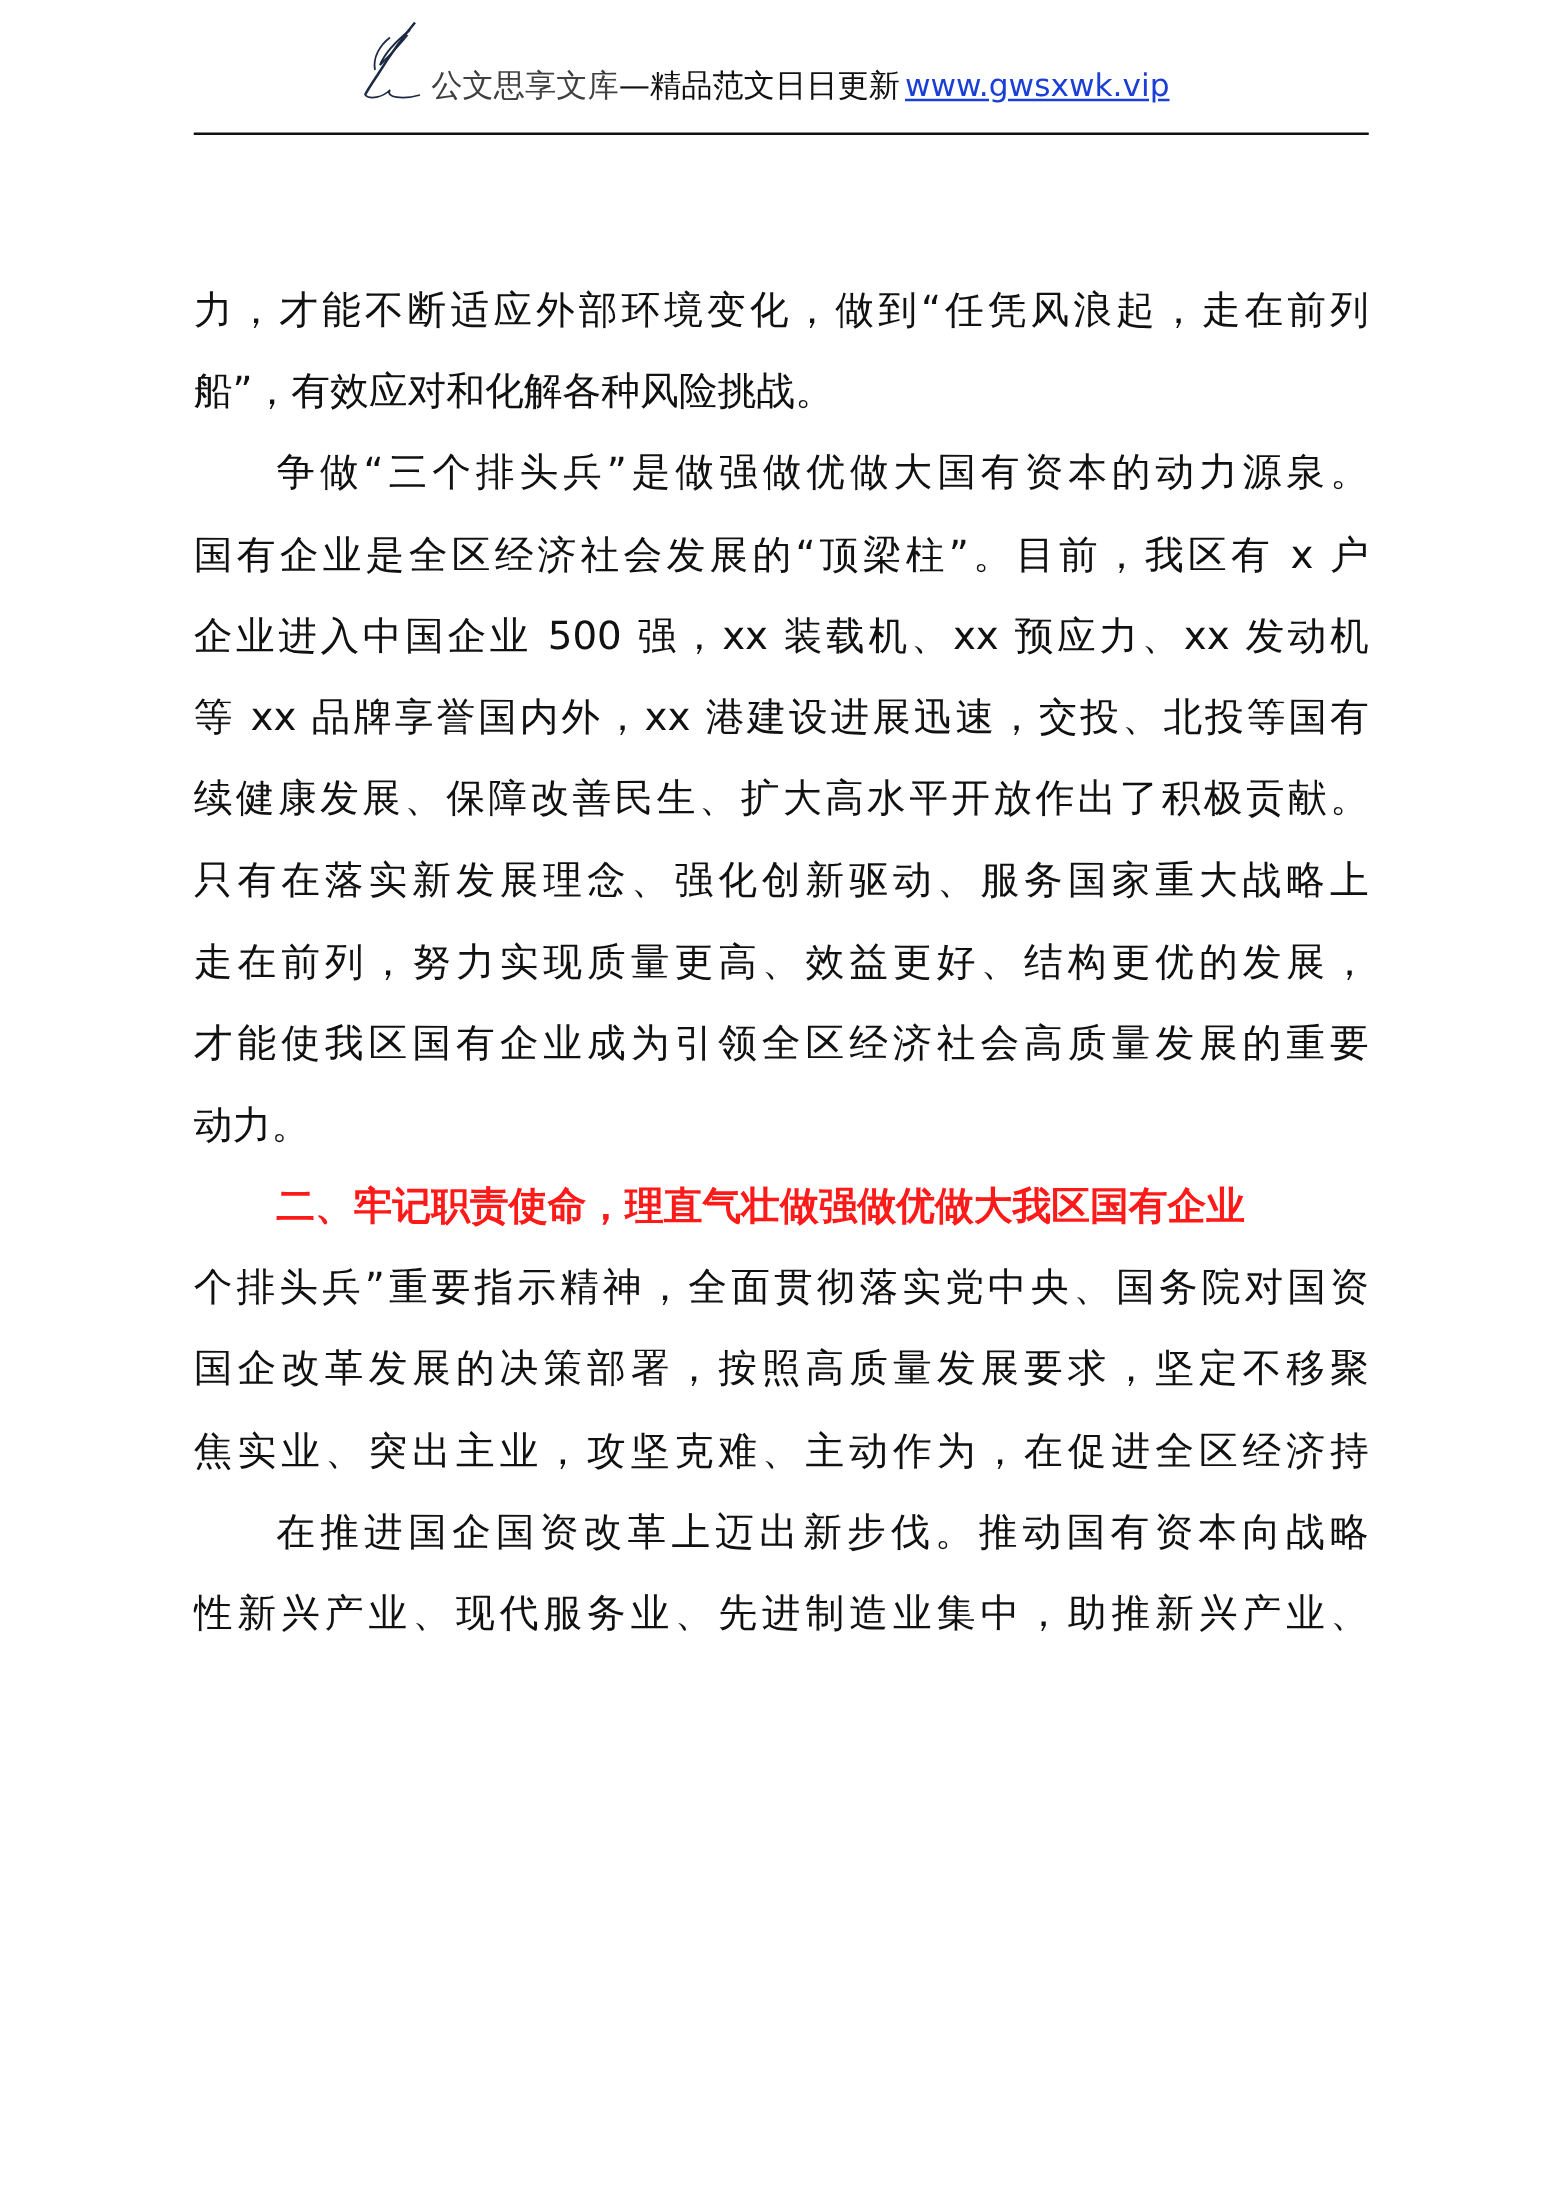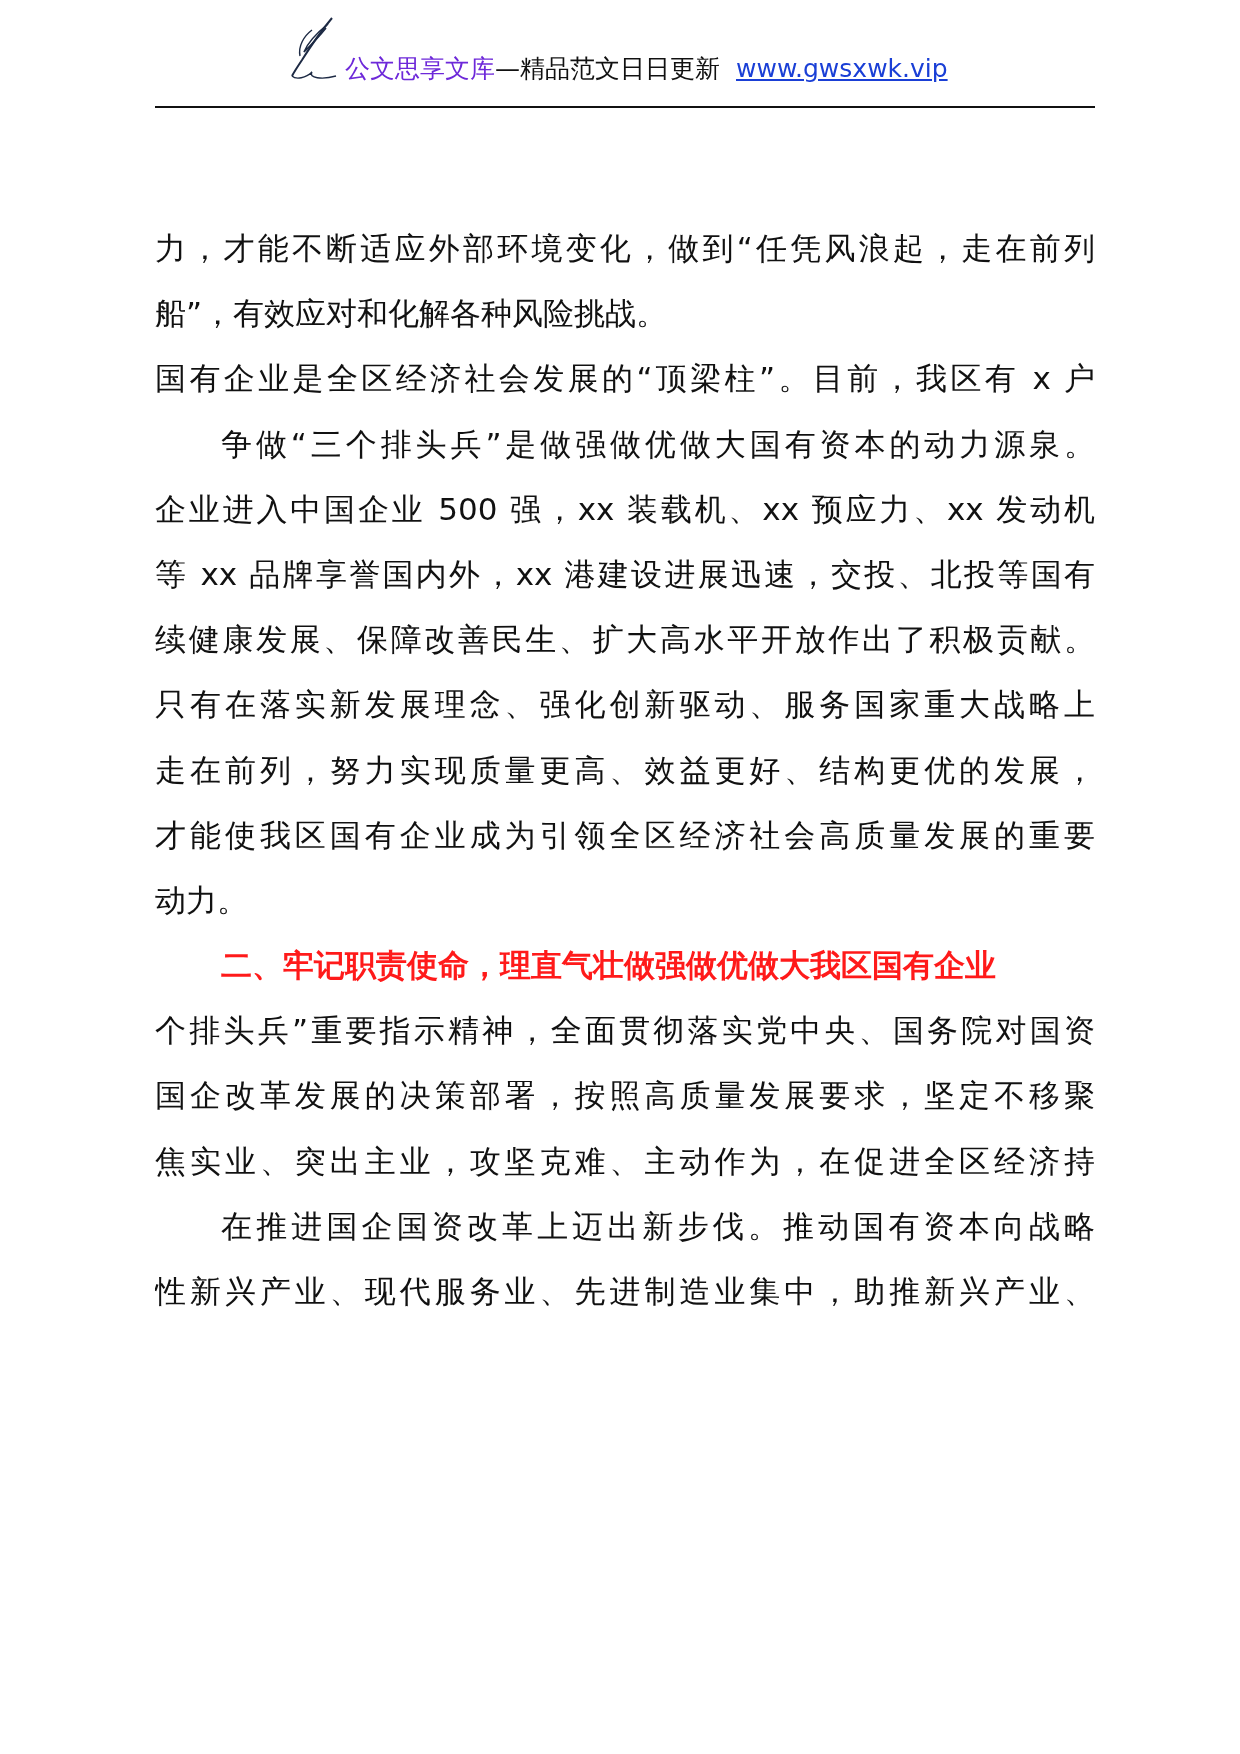--- a/index.html
+++ b/index.html
@@ -1,23 +1,23 @@
 <!DOCTYPE html>
 <html><head>
 <meta charset="utf-8">
 <style>
   html, body { margin: 0; padding: 0; background: #ffffff; }
   body { width: 1240px; height: 1754px; position: relative; overflow: hidden;
          font-family: "DejaVu Sans", "Liberation Sans", sans-serif; color: #111; }
   .header { position: absolute; left: 0; top: 0; width: 1240px; height: 108px; }
   .logo { position: absolute; left: 282px; top: 16px; width: 58px; height: 66px; }
   .header-text { position: absolute; left: 345px; top: 52px; font-size: 25px; white-space: nowrap; letter-spacing: 0; }
-  .brand { color: #6d28d9; }
+  .brand { color: #404040; }
   .tagline { color: #111; }
-  .site-link { color: #1a3fd6; text-decoration: underline; margin-left: 16px; }
+  .site-link { color: #1a3fd6; text-decoration: underline; margin-left: 4px; }
   .rule { position: absolute; left: 155px; top: 106px; width: 940px; height: 2px; background: #111; }
   .body { position: absolute; left: 155px; top: 216px; width: 940px; }
   .line { height: 65.2px; line-height: 65.2px; font-size: 31px; white-space: nowrap;
           text-align: justify; text-align-last: justify; overflow: hidden; }
   .line.last { text-align-last: left; }
   .line.indent { padding-left: 66px; }
   .line.heading { color: #ff1a1a; text-align-last: left; font-weight: bold; }
 </style>
 </head>
 <body>
@@ -31,22 +31,22 @@
   </svg>
   <div class="header-text">
     <span class="brand">公文思享文库</span><span class="tagline">—精品范文日日更新</span><span class="site-link">www.gwsxwk.vip</span>
   </div>
   <div class="rule"></div>
 </div>
 
 <div class="body">
   <div class="line">力，才能不断适应外部环境变化，做到“任凭风浪起，走在前列</div>
   <div class="line last">船”，有效应对和化解各种风险挑战。</div>
+  <div class="line indent">争做“三个排头兵”是做强做优做大国有资本的动力源泉。</div>
   <div class="line">国有企业是全区经济社会发展的“顶梁柱”。目前，我区有 x 户</div>
-  <div class="line indent">争做“三个排头兵”是做强做优做大国有资本的动力源泉。</div>
   <div class="line">企业进入中国企业 500 强，xx 装载机、xx 预应力、xx 发动机</div>
   <div class="line">等 xx 品牌享誉国内外，xx 港建设进展迅速，交投、北投等国有</div>
   <div class="line">续健康发展、保障改善民生、扩大高水平开放作出了积极贡献。</div>
   <div class="line">只有在落实新发展理念、强化创新驱动、服务国家重大战略上</div>
   <div class="line">走在前列，努力实现质量更高、效益更好、结构更优的发展，</div>
   <div class="line">才能使我区国有企业成为引领全区经济社会高质量发展的重要</div>
   <div class="line last">动力。</div>
   <div class="line indent heading">二、牢记职责使命，理直气壮做强做优做大我区国有企业</div>
   <div class="line">个排头兵”重要指示精神，全面贯彻落实党中央、国务院对国资</div>
   <div class="line">国企改革发展的决策部署，按照高质量发展要求，坚定不移聚</div>

